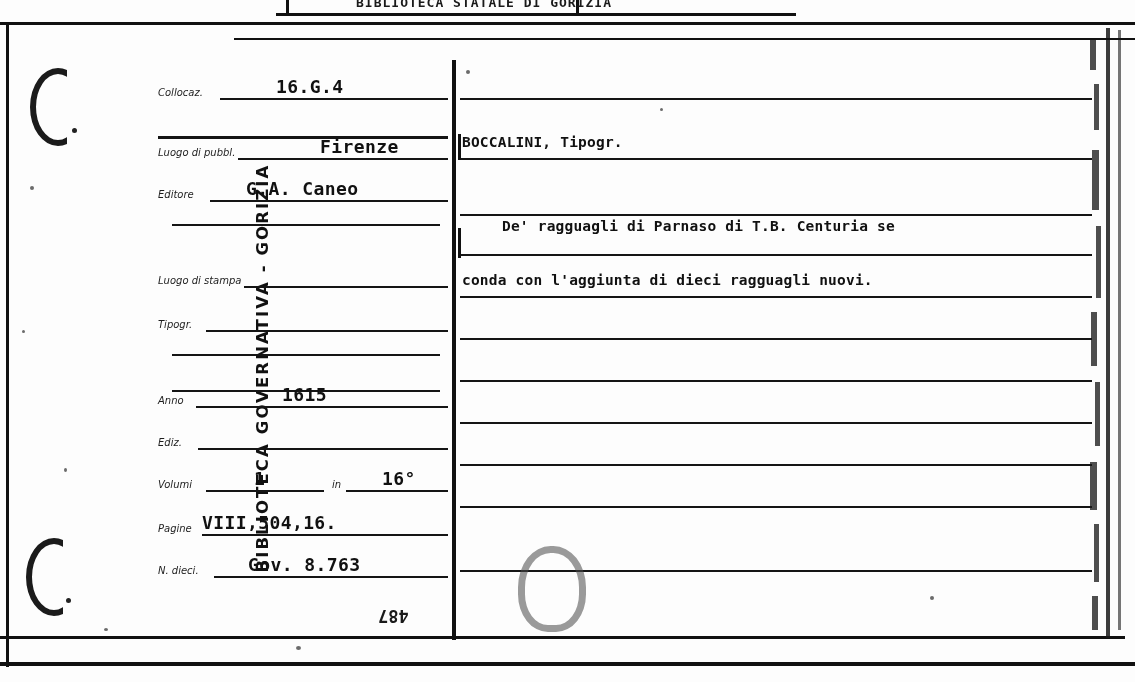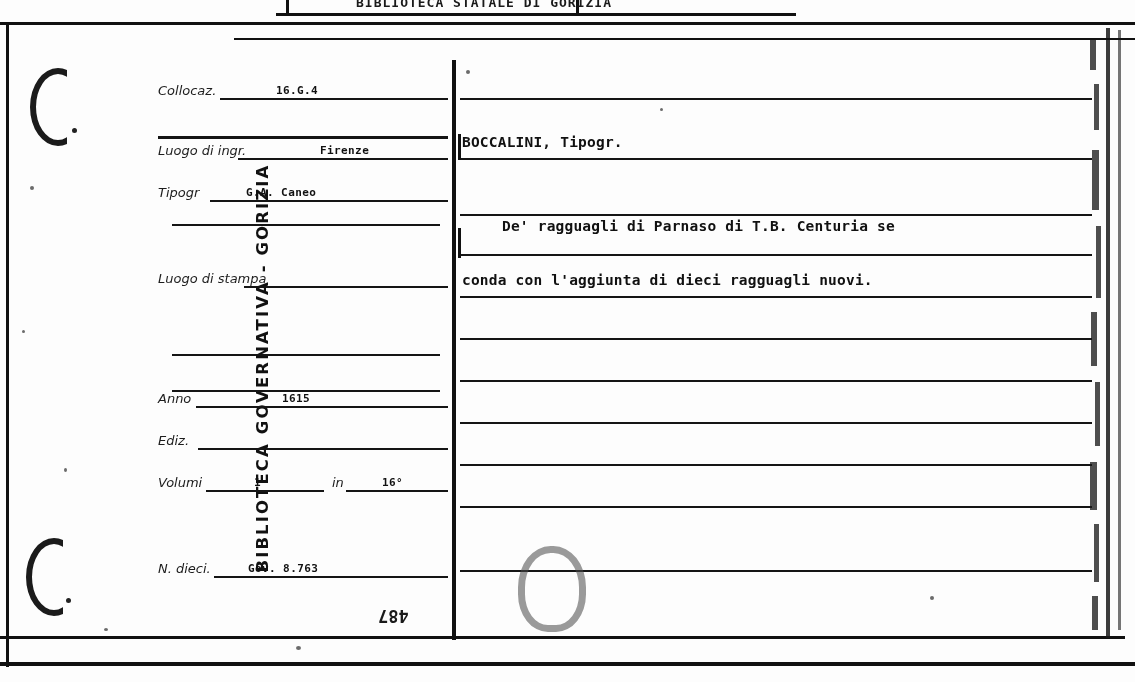--- a/index.html
+++ b/index.html
@@ -162,37 +162,37 @@
 
   
   .field {
     position: absolute;
     height: 22px;
   }
   .field .flabel {
     position: absolute;
     left: 0; bottom: 2px;
     font-family: "DejaVu Sans", sans-serif;
-    font-size: 13px;
+    font-size: 10px;
     font-style: italic;
     color: #1d1d1d;
     white-space: nowrap;
   }
   .field .fline {
     position: absolute;
     bottom: 0;
     height: 2px;
     background: #151515;
   }
   .field .fval {
     position: absolute;
     bottom: 3px;
     font-family: "DejaVu Sans Mono", monospace;
     font-weight: bold;
-    font-size: 11px;
+    font-size: 18px;
     letter-spacing: .4px;
     color: #111;
     white-space: nowrap;
   }
 
   
   .plainline {
     position: absolute;
     height: 2px;
     background: #151515;
@@ -311,39 +311,44 @@
 
     <div class="field" style="left:8px; top:40px; width:290px;">
       <span class="flabel">Collocaz.</span>
       <span class="fline" style="left:62px; width:228px;"></span>
       <span class="fval" style="left:118px;">16.G.4</span>
     </div>
 
     <div class="plainline" style="left:8px; top:98px; width:290px; height:3px;"></div>
 
     <div class="field" style="left:8px; top:100px; width:290px;">
-      <span class="flabel">Luogo di ingr.</span>
+      <span class="flabel">Luogo di pubbl.</span>
       <span class="fline" style="left:80px; width:210px;"></span>
       <span class="fval" style="left:162px;">Firenze</span>
     </div>
 
     <div class="field" style="left:8px; top:142px; width:290px;">
-      <span class="flabel">Tipogr</span>
+      <span class="flabel">Editore</span>
       <span class="fline" style="left:52px; width:238px;"></span>
       <span class="fval" style="left:88px;text-align:center;">G.A. Caneo</span>
     </div>
 
     <div class="plainline" style="left:22px; top:186px; width:268px;"></div>
 
     <div class="field" style="left:8px; top:228px; width:290px;">
       <span class="flabel">Luogo di stampa</span>
       <span class="fline" style="left:86px; width:204px;"></span>
       <span class="fval" style="left:140px;"></span>
     </div>
 
+    <div class="field" style="left:8px; top:272px; width:290px;">
+      <span class="flabel">Tipogr.</span>
+      <span class="fline" style="left:48px; width:242px;"></span>
+      <span class="fval" style="left:96px;"></span>
+    </div>
 
     <div class="plainline" style="left:22px; top:316px; width:268px;"></div>
     <div class="plainline" style="left:22px; top:352px; width:268px;"></div>
 
     <div class="field" style="left:8px; top:348px; width:290px;">
       <span class="flabel">Anno</span>
       <span class="fline" style="left:38px; width:252px;"></span>
       <span class="fval" style="left:124px;">1615</span>
     </div>
 
@@ -355,20 +360,25 @@
 
     <div class="field" style="left:8px; top:432px; width:290px;">
       <span class="flabel">Volumi</span>
       <span class="fline" style="left:48px; width:118px;"></span>
       <span class="fval" style="left:96px;">1</span>
       <span class="flabel" style="left:174px;">in</span>
       <span class="fline" style="left:188px; width:102px;"></span>
       <span class="fval" style="left:224px;">16°</span>
     </div>
 
+    <div class="field" style="left:8px; top:476px; width:290px;">
+      <span class="flabel">Pagine</span>
+      <span class="fline" style="left:44px; width:246px;"></span>
+      <span class="fval" style="left:44px;">VIII,504,16.</span>
+    </div>
 
     <div class="field" style="left:8px; top:518px; width:290px;">
       <span class="flabel">N. dieci.</span>
       <span class="fline" style="left:56px; width:234px;"></span>
       <span class="fval" style="left:90px;">Gov. 8.763</span>
     </div>
 
     <div class="rline" style="top:60px;"></div>
     <div class="rline" style="top:120px;"></div>
     <div class="rtext" style="top:96px;">BOCCALINI, Tipogr.</div>

